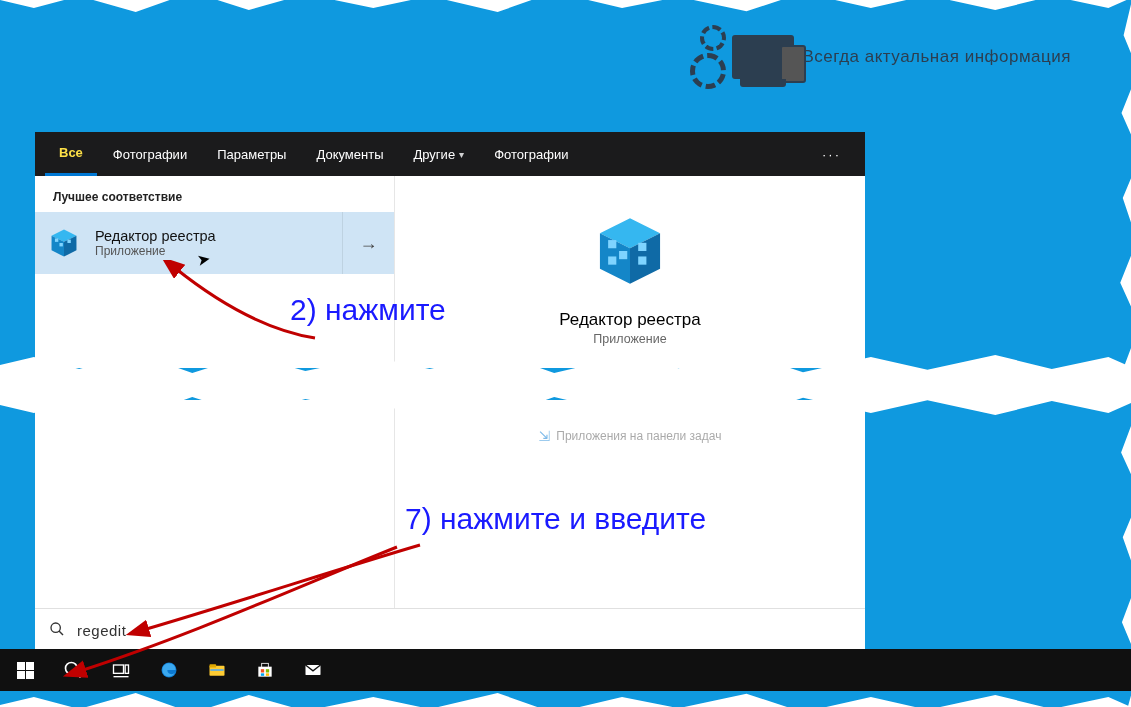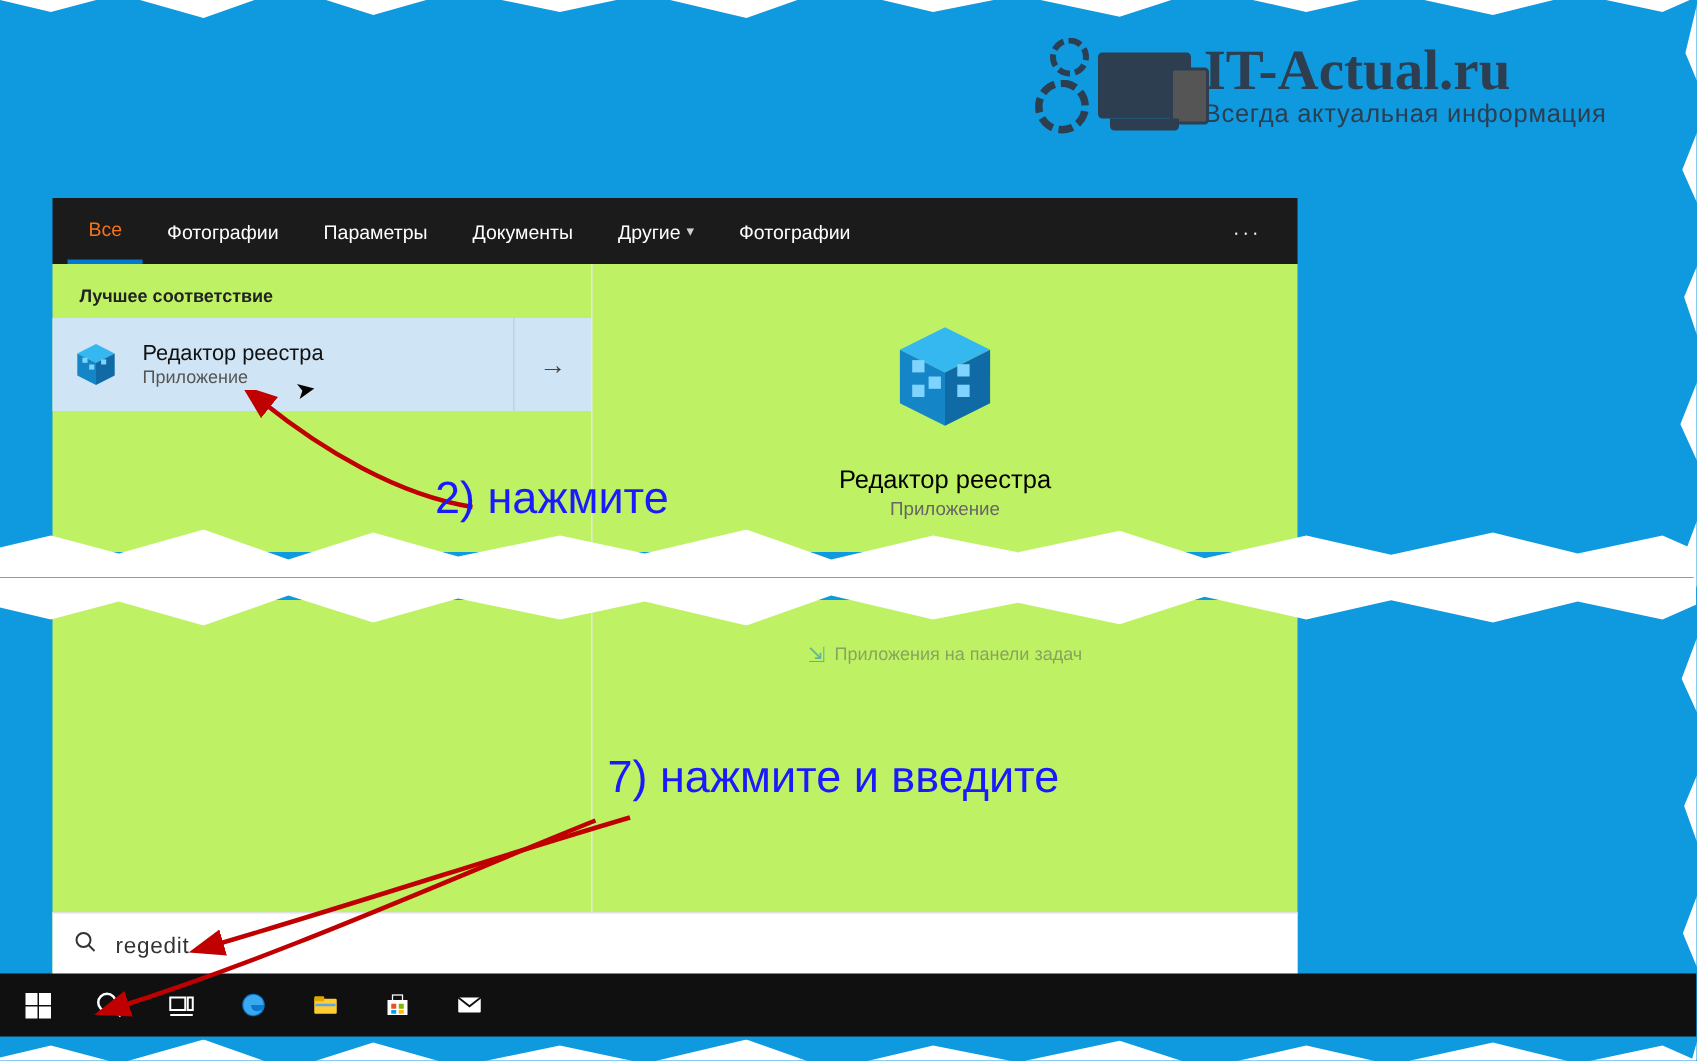--- a/index.html
+++ b/index.html
@@ -112,33 +112,33 @@
     color: #fff;
     font-size: 13px;
   }
   .tab {
     padding: 0 14px;
     height: 100%;
     display: flex;
     align-items: center;
     cursor: pointer;
   }
-  .tab.active { border-bottom: 3px solid #0078d4; font-weight: 400; color: #f97316; }
+  .tab.active { border-bottom: 3px solid #0078d4; font-weight: 700; color: #fde047; }
   .tab .chev { margin-left: 4px; font-size: 10px; opacity: .8; }
   .tab-more {
     margin-left: auto;
     padding: 0 14px;
     letter-spacing: 2px;
     cursor: pointer;
   }
 
   .flyout-body {
     flex: 1;
     display: flex;
-    background: #bef264;
+    background: #ffffff;
     min-height: 0;
   }
   .left-col {
     width: 360px;
     display: flex;
     flex-direction: column;
     border-right: 1px solid #e6e6e6;
   }
   .section-label {
     font-size: 12px;
@@ -264,21 +264,21 @@
   
   .annot {
     position: absolute;
     font-family: "Segoe UI", sans-serif;
     font-size: 30px;
     color: #1a1aff;
     z-index: 60;
     pointer-events: none;
     font-weight: 400;
   }
-  .annot.a1 { left: 290px; top: 316px; }
+  .annot.a1 { left: 290px; top: 293px; }
   .annot.a2 { left: 405px; top: 502px; }
 
   
   .red-arrow {
     position: absolute;
     z-index: 55;
     pointer-events: none;
   }
 
   
@@ -304,21 +304,20 @@
   <div class="brand-logo-wrap">
     <div style="display:flex;flex-direction:column;align-items:flex-end;gap:2px;">
       <div class="brand-gear small"></div>
       <div class="brand-gear"></div>
     </div>
     <div class="brand-device">
       <div class="brand-phone"></div>
     </div>
   </div>
   <div class="brand-text">
-    <div class="brand-title">IT-Actual.ru</div>
     <div class="brand-sub">Всегда актуальная информация</div>
   </div>
 </div>
 
 <div class="flyout">
   <div class="flyout-tabs">
     <div class="tab active">
         <span>Все</span>
       </div>
     <div class="tab">

